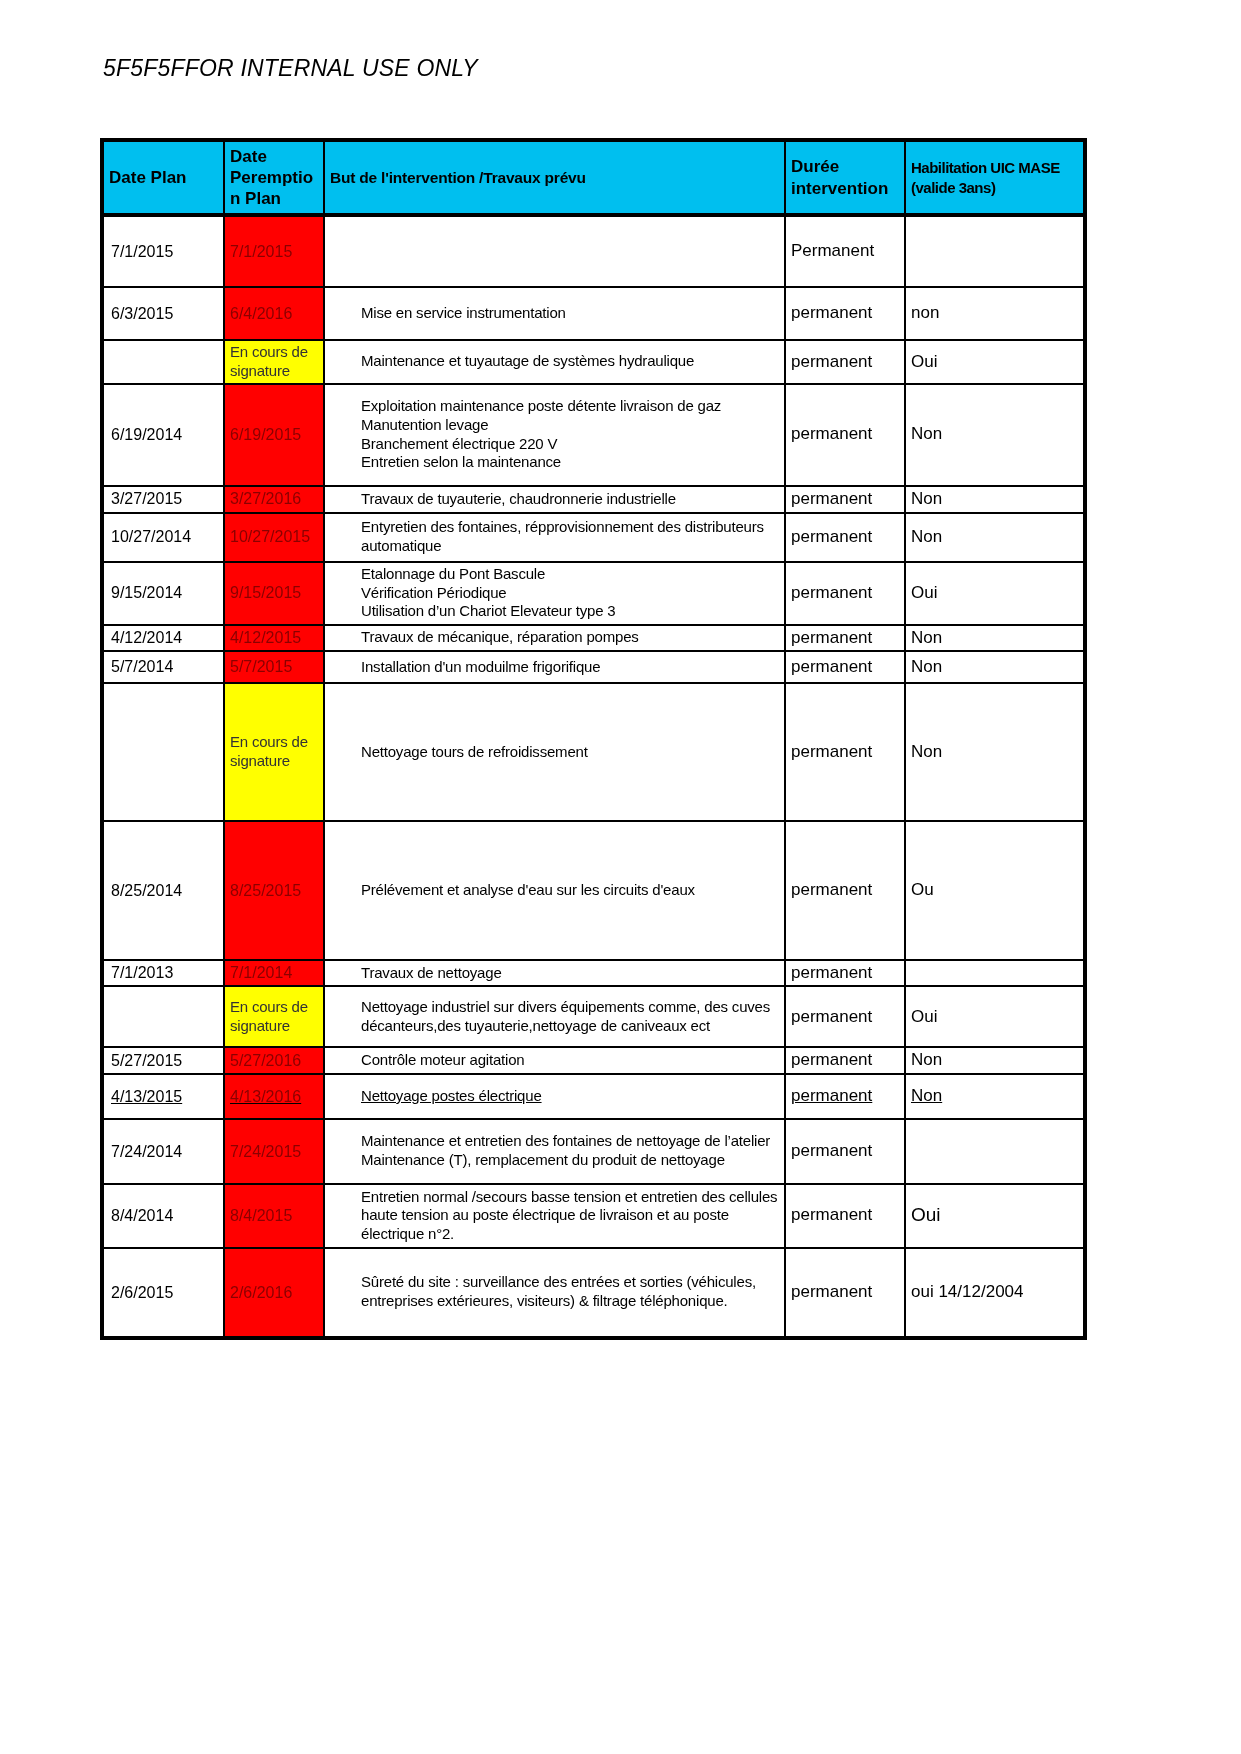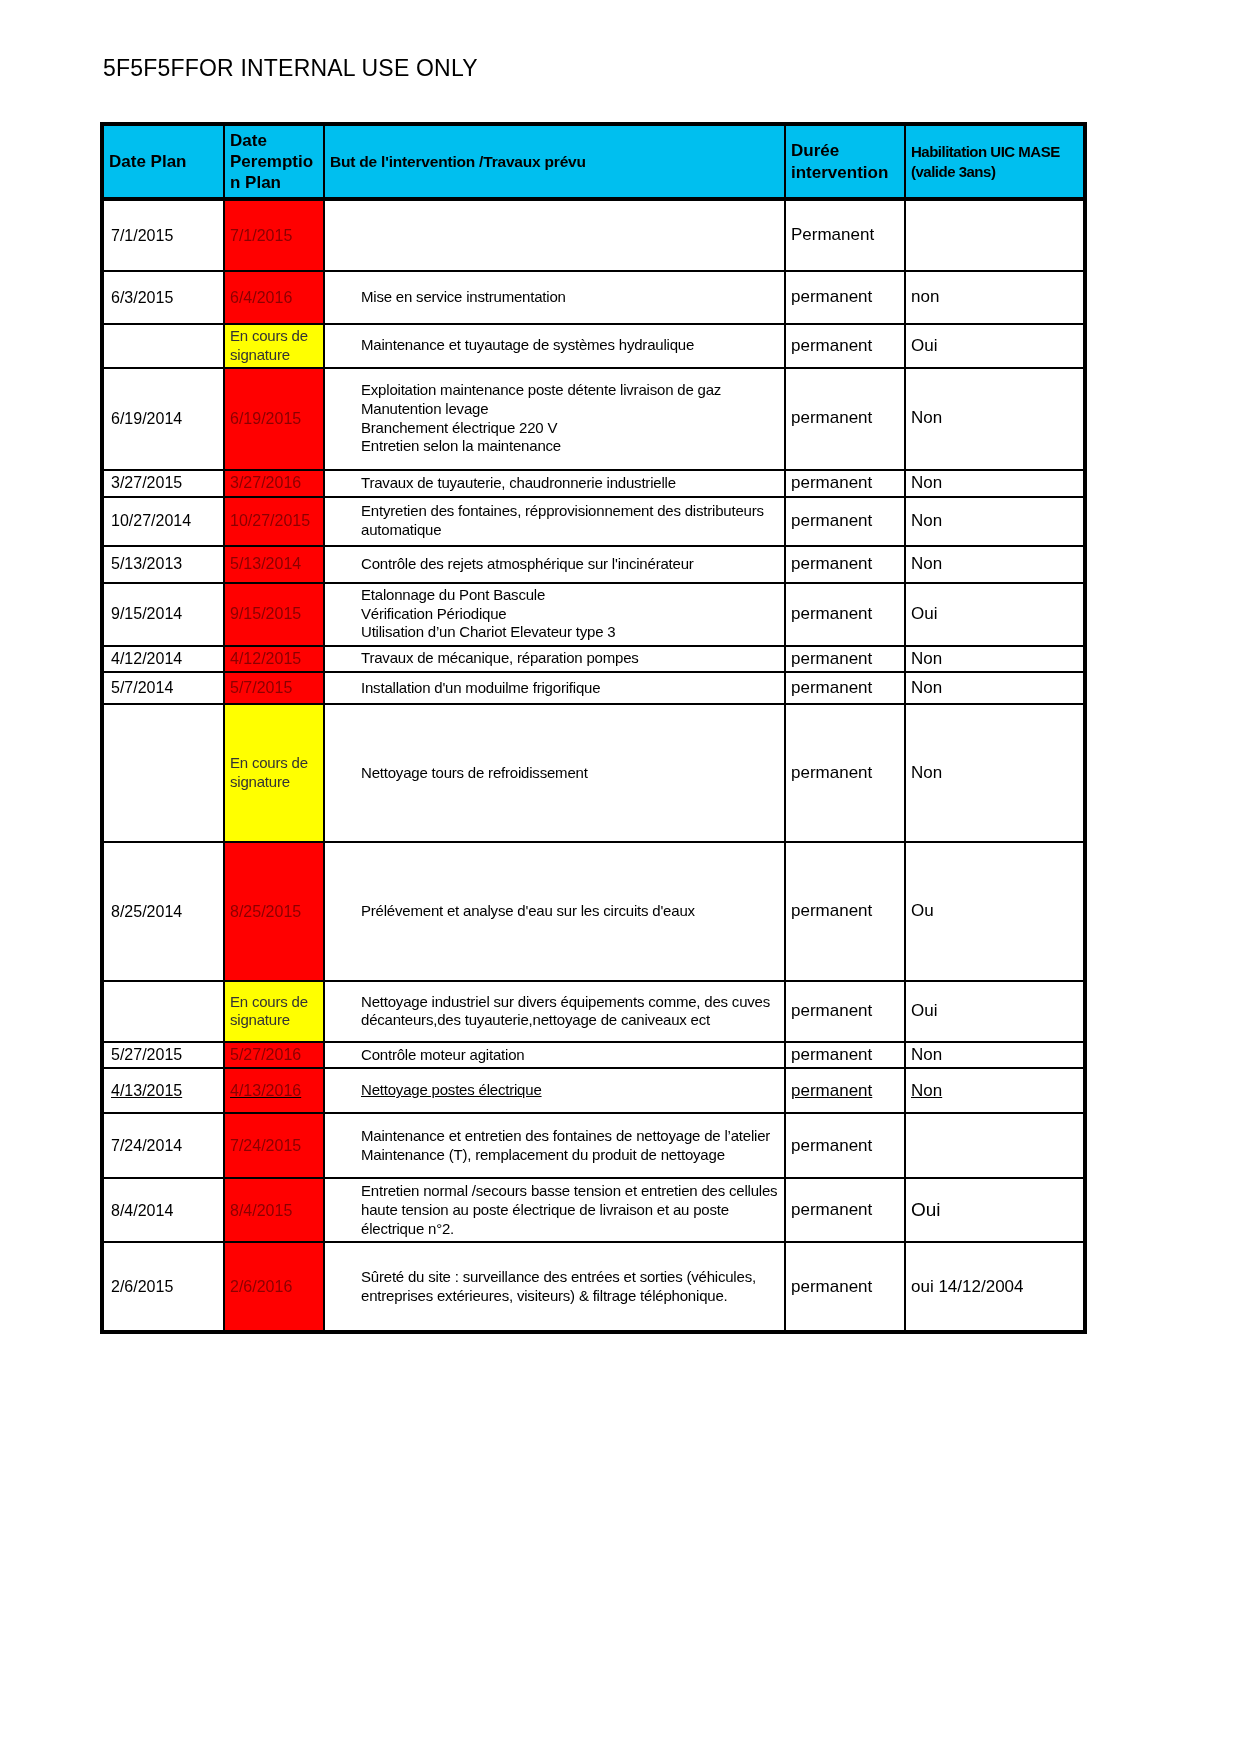--- a/index.html
+++ b/index.html
@@ -3,21 +3,21 @@
 <meta charset="utf-8">
 <style>
   html,body{margin:0;padding:0;}
   body{
     width:1241px;height:1754px;background:#ffffff;
     font-family:"Liberation Sans", sans-serif;color:#000;
     position:relative;
   }
   .page{margin-left:100px;padding-top:55px;width:990px;}
   .doc-title{
-    font-size:23px;font-weight:400;letter-spacing:0.2px;margin:0 0 40px 3px;color:#000;
+    font-size:23px;font-weight:400;letter-spacing:0.2px;margin:0 0 56px 3px;color:#000;font-style:italic;
   }
   table.main{
     border-collapse:collapse;table-layout:fixed;width:983px;
     border:4px solid #000;
   }
   th,td{
     border:2px solid #000;
     padding:2px 5px;
     vertical-align:middle;
     overflow:hidden;
@@ -101,27 +101,20 @@
           <td class="cell-duree">permanent</td>
           <td class="cell-hab">Non</td>
         </tr>
         <tr style="height: 49px;">
           <td class="cell-date">10/27/2014</td>
           <td class="cell-red">10/27/2015</td>
           <td class="cell-intervention">Entyretien des fontaines, répprovisionnement des distributeurs automatique</td>
           <td class="cell-duree">permanent</td>
           <td class="cell-hab">Non</td>
         </tr>
-        <tr style="height: 37px;">
-          <td class="cell-date">5/13/2013</td>
-          <td class="cell-red">5/13/2014</td>
-          <td class="cell-intervention">Contrôle des rejets atmosphérique sur l'incinérateur</td>
-          <td class="cell-duree">permanent</td>
-          <td class="cell-hab">Non</td>
-        </tr>
         <tr style="height: 63px;">
           <td class="cell-date">9/15/2014</td>
           <td class="cell-red">9/15/2015</td>
           <td class="cell-intervention">Etalonnage du Pont Bascule
 Vérification Périodique
 Utilisation d’un Chariot Elevateur type 3</td>
           <td class="cell-duree">permanent</td>
           <td class="cell-hab">Oui</td>
         </tr>
         <tr style="height: 25px;">
@@ -145,20 +138,27 @@
           <td class="cell-duree">permanent</td>
           <td class="cell-hab">Non</td>
         </tr>
         <tr style="height: 139px;">
           <td class="cell-date">8/25/2014</td>
           <td class="cell-red">8/25/2015</td>
           <td class="cell-intervention">Prélévement et analyse d'eau sur les circuits d'eaux</td>
           <td class="cell-duree">permanent</td>
           <td class="cell-hab">Ou</td>
         </tr>
+        <tr style="height: 24px;">
+          <td class="cell-date">7/1/2013</td>
+          <td class="cell-red">7/1/2014</td>
+          <td class="cell-intervention">Travaux de nettoyage</td>
+          <td class="cell-duree">permanent</td>
+          <td class="cell-hab"></td>
+        </tr>
         <tr style="height: 61px;">
           <td class="cell-date"></td>
           <td class="cell-yellow">En cours de signature</td>
           <td class="cell-intervention">Nettoyage industriel sur divers équipements comme, des cuves décanteurs,des tuyauterie,nettoyage de caniveaux ect</td>
           <td class="cell-duree">permanent</td>
           <td class="cell-hab">Oui</td>
         </tr>
         <tr style="height: 26px;">
           <td class="cell-date">5/27/2015</td>
           <td class="cell-red">5/27/2016</td>

